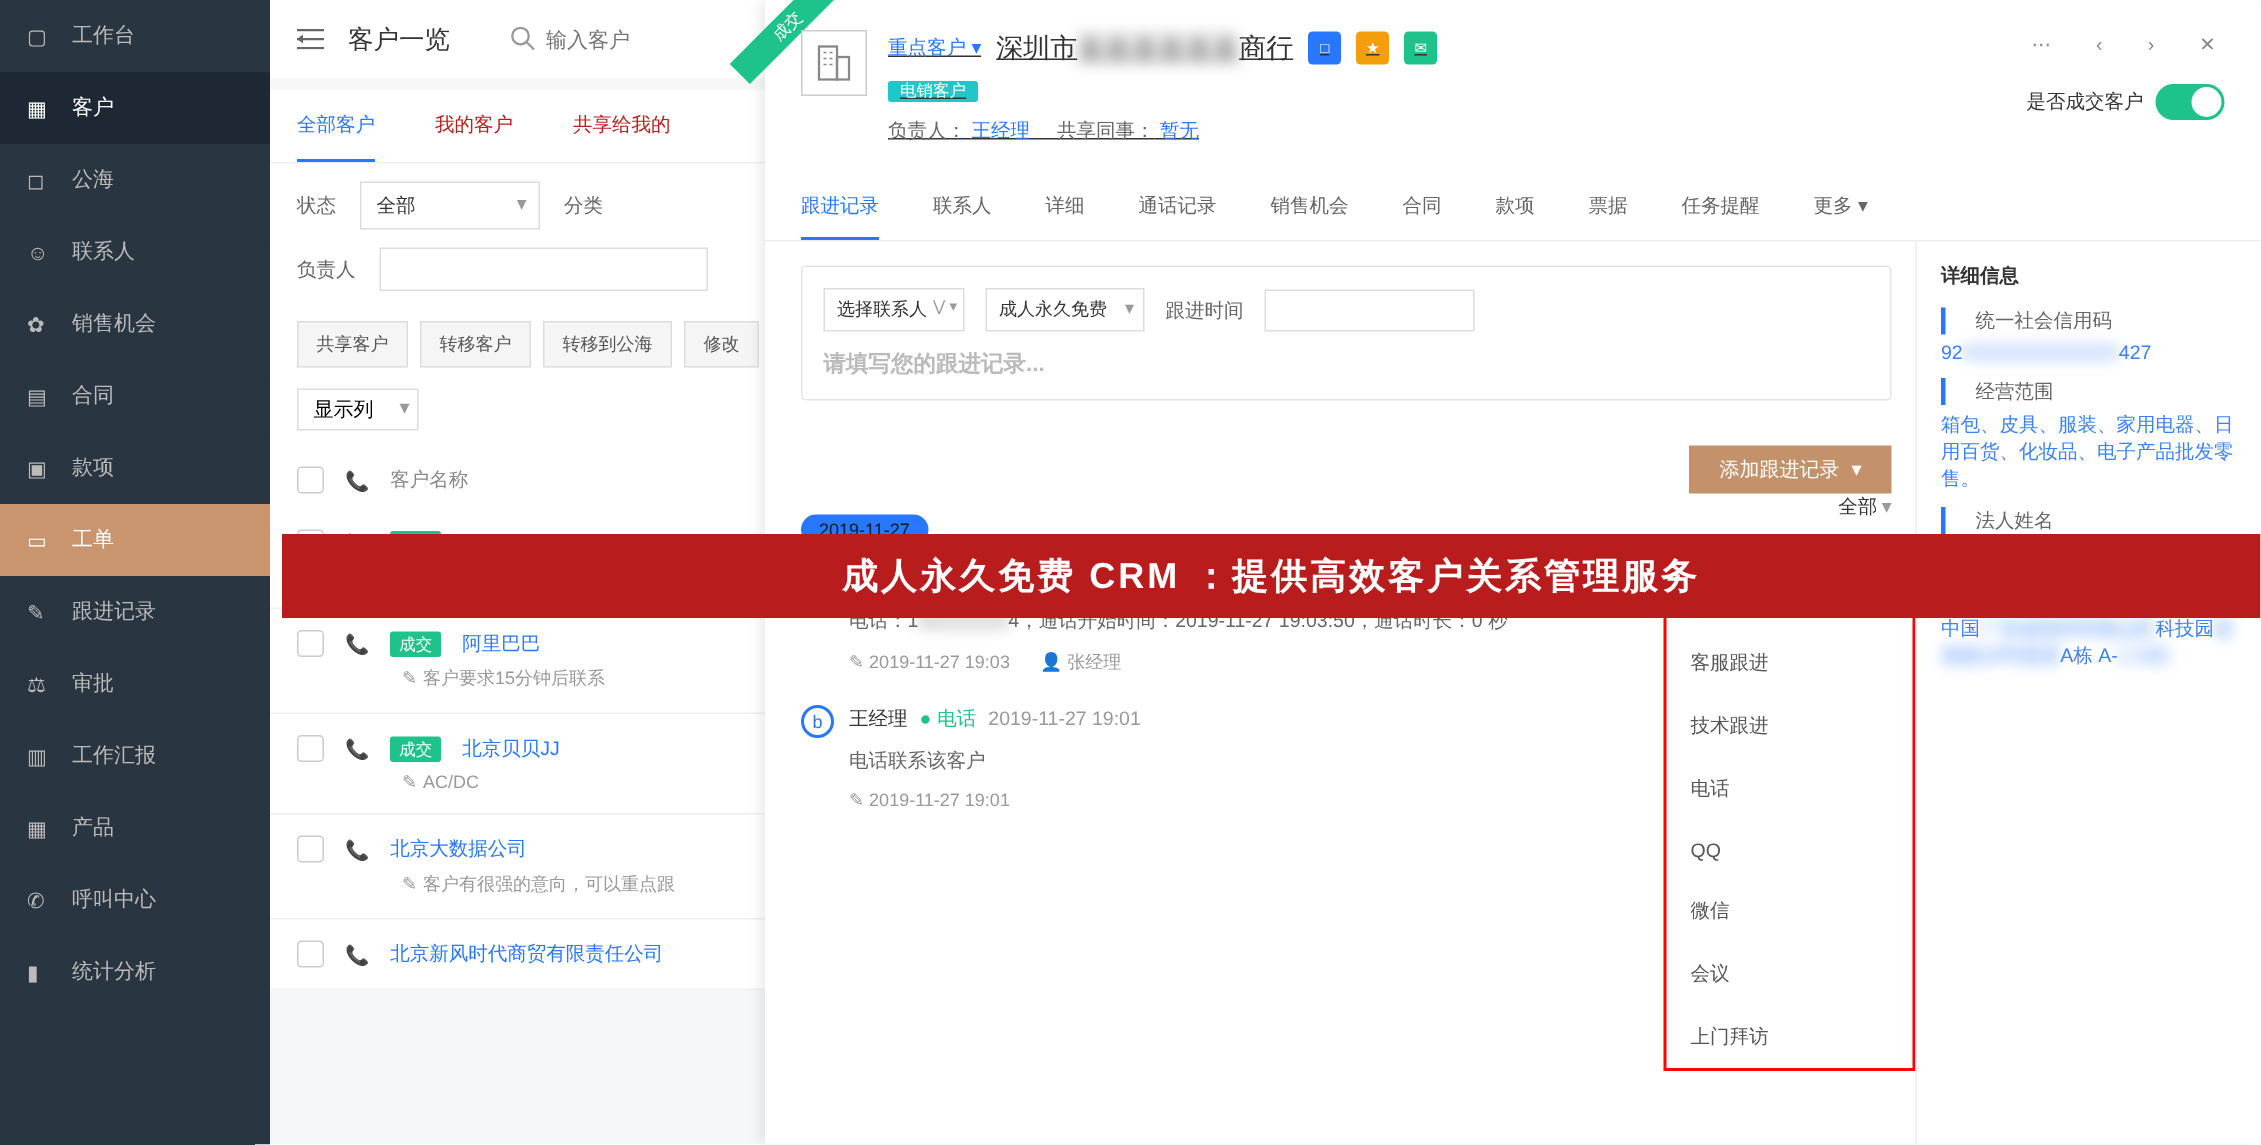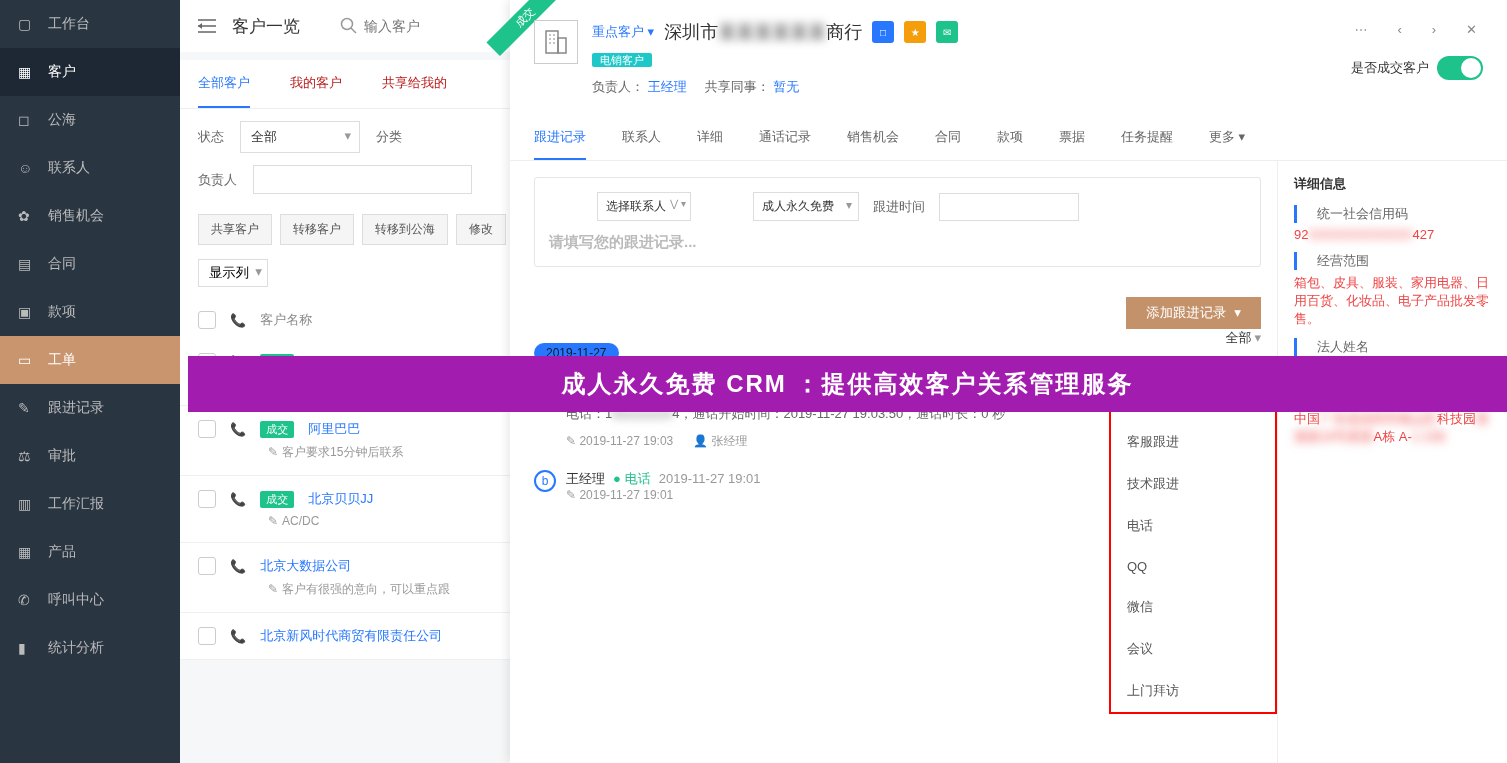--- a/index.html
+++ b/index.html
@@ -27,39 +27,39 @@
 
 .filters { padding: 12px 18px; background: #fff; display: flex; align-items: center; gap: 16px; flex-wrap: wrap; }
 .filter-label { color: #666; }
 .select-box { border: 1px solid #ddd; padding: 6px 30px 6px 10px; min-width: 120px; position: relative; background: #fff; }
 .select-box::after { content: "▾"; position: absolute; right: 8px; color: #999; }
 
 .action-row { padding: 8px 18px; display: flex; gap: 8px; background: #fff; }
 .action-btn { background: #f5f5f5; border: 1px solid #ddd; padding: 6px 12px; cursor: pointer; color: #555; font-size: 12px; }
 
 .show-col { padding: 6px 18px; background: #fff; }
-.show-col-btn { border: 1px solid #ddd; padding: 4px 18px 4px 10px; background: #fff; cursor: pointer; position: relative; }
+.show-col-btn { border: 1px solid #ddd; padding: 4px 29px 4px 10px; background: #fff; cursor: pointer; position: relative; }
 .show-col-btn::after { content: "▾"; position: absolute; right: 5px; color: #999; }
 
 .list-area { background: #fff; padding-top: 8px; }
 .list-header { display: flex; align-items: center; padding: 10px 18px; color: #888; }
 .list-row { border-bottom: 1px solid #f0f0f0; padding: 14px 18px; }
 .list-row-main { display: flex; align-items: center; gap: 14px; }
 .checkbox { width: 18px; height: 18px; border: 1px solid #ccc; border-radius: 3px; }
 .phone-icon { color: #2878ff; }
 .badge { background: #1ec28b; color: #fff; padding: 1px 6px; border-radius: 2px; font-size: 11px; }
 .customer-link { color: #2878ff; cursor: pointer; }
 .list-sub { color: #999; font-size: 12px; padding: 6px 0 0 70px; }
 .edit-icon { margin-right: 4px; }
 
 
 .detail-panel { position: absolute; left: 510px; top: 0; right: 0; bottom: 0; background: #fff; box-shadow: -2px 0 10px rgba(0,0,0,0.1); display: flex; flex-direction: column; }
 .detail-header { display: flex; align-items: flex-start; padding: 20px 24px 0; position: relative; }
 .building-icon { width: 44px; height: 44px; border: 1px solid #ccc; display: flex; align-items: center; justify-content: center; margin-right: 14px; }
-.dh-main { flex: 1; }
+.dh-main { flex: 1; text-decoration: underline; }
 .dh-row1 { display: flex; align-items: center; gap: 10px; }
 .important-tag { color: #2878ff; cursor: pointer; }
 .company-name { font-size: 18px; color: #333; }
 .blur-span { filter: blur(5px); }
 .small-btn { width: 22px; height: 22px; border-radius: 3px; display: inline-flex; align-items: center; justify-content: center; color: #fff; font-size: 10px; }
 .small-btn.blue { background: #2878ff; }
 .small-btn.orange { background: #f59e0b; }
 .small-btn.green { background: #1ec28b; }
 .dh-row2 { margin-top: 8px; }
 .tag-pill { background: #1ec8c8; color: #fff; padding: 1px 8px; border-radius: 2px; font-size: 11px; }
@@ -74,21 +74,21 @@
 .corner-ribbon { position: absolute; left: -30px; top: 8px; background: #1ec28b; color: #fff; padding: 2px 34px; transform: rotate(-45deg); font-size: 11px; }
 
 .detail-tabs { display: flex; padding: 0 24px; margin-top: 20px; border-bottom: 1px solid #eee; overflow: hidden; }
 .detail-tab { padding: 12px 0; margin-right: 36px; cursor: pointer; color: #666; white-space: nowrap; }
 .detail-tab.active { color: #2878ff; border-bottom: 2px solid #2878ff; }
 
 .detail-body { display: flex; flex: 1; overflow: hidden; }
 .timeline-area { flex: 1; padding: 16px 0 16px 24px; overflow-y: auto; }
 .follow-box { border: 1px solid #e5e5e5; border-radius: 3px; padding: 14px; margin-right: 16px; }
 .follow-top { display: flex; gap: 14px; align-items: center; }
-.fb-select { border: 1px solid #ddd; padding: 5px 24px 5px 8px; position: relative; font-size: 12px; background:#fff;margin-left:48px; }
+.fb-select { border: 1px solid #ddd; padding: 5px 24px 5px 8px; position: relative; font-size: 12px; background:#fff; }
 .fb-select::after { content:"▾"; position:absolute; right:6px; color:#999; }
 .fb-select.double::after { content:"⋁ ▾"; right: 4px; font-size: 10px; }
 .follow-time-label { color: #666; font-size: 13px; }
 .follow-time-input { border: 1px solid #ddd; padding: 5px 8px; width: 140px; height: 28px; }
 .follow-textarea { margin-top: 12px; color: #bbb; font-size: 15px; font-weight: bold; }
 .follow-actions { display: flex; justify-content: flex-end; margin-top: 30px; margin-right: 16px; }
 .add-follow-btn { background: #c4926a; color: #fff; padding: 7px 20px; border: none; position: relative; }
 .add-follow-btn::after { content:"▾"; margin-left: 8px; }
 
 .date-pill { background: #2878ff; color: #0f172a; padding: 3px 12px; border-radius: 10px; font-size: 12px; display: inline-block; margin: 14px 0; }
@@ -104,24 +104,24 @@
 .tl-body { color: #666; margin: 10px 0; font-size: 13px; }
 .tl-foot { color: #999; font-size: 12px; }
 .tl-foot .person { margin-left: 20px; }
 
 .dropdown-box { position: absolute; right: 0; top: 0; width: 168px; border: 2px solid red; background: #fff; z-index: 10; }
 .dropdown-item { padding: 12px 16px; cursor: pointer; color: #555; }
 
 .side-info { width: 230px; border-left: 1px solid #eee; padding: 14px 16px; font-size: 13px; overflow: hidden; }
 .side-title { color: #333; font-weight: bold; margin-bottom: 12px; }
 .side-label { color: #666; padding-left: 20px; border-left: 3px solid #2878ff; margin-top: 10px; margin-bottom: 4px; }
-.side-value { color: #ef4444; word-break: break-all; }
-
-
-.banner { position: absolute; left: 188px; right: 0; top: 356px; height: 56px; background: #a21caf; display: flex; align-items: center; justify-content: center; color: #fff; font-size: 24px; font-weight: bold; letter-spacing: 2px; z-index: 20; }
+.side-value { color: #3b82f6; word-break: break-all; }
+
+
+.banner { position: absolute; left: 188px; right: 0; top: 356px; height: 56px; background: #b91c1c; display: flex; align-items: center; justify-content: center; color: #fff; font-size: 24px; font-weight: bold; letter-spacing: 2px; z-index: 20; }
 
 svg { display: block; }
 </style>
 </head>
 <body>
 
 <div class="root">
 
   <div class="sidebar">
     <div class="sidebar-item">
@@ -358,20 +358,21 @@
           <div class="tl-item">
             <div class="tl-avatar">b</div>
             <div class="tl-head"><span>王经理</span><span class="time">2019-11-27 19:03</span></div>
             <div class="tl-body"><span>电话：1</span><span class="blur-span">9xxxxxxx4</span><span>4，通话开始时间：2019-11-27 19:03:50，通话时长：0 秒</span></div>
             <div class="tl-foot"><span>✎</span> <span>2019-11-27 19:03</span><span class="person"><span>👤</span> <span>张经理</span></span></div>
           </div>
 
           <div class="tl-item">
             <div class="tl-avatar">b</div>
             <div class="tl-head"><span>王经理</span><span class="call-tag">电话</span><span class="time">2019-11-27 19:01</span></div>
+            <div class="tl-body">电话联系该客户</div>
             <div class="tl-foot"><span>✎</span> <span>2019-11-27 19:01</span></div>
           </div>
 
           <div class="dropdown-box">
             <div class="dropdown-item">全部</div>
             <div class="dropdown-item">客服跟进</div>
             <div class="dropdown-item">技术跟进</div>
             <div class="dropdown-item">电话</div>
             <div class="dropdown-item">QQ</div>
             <div class="dropdown-item">微信</div>

